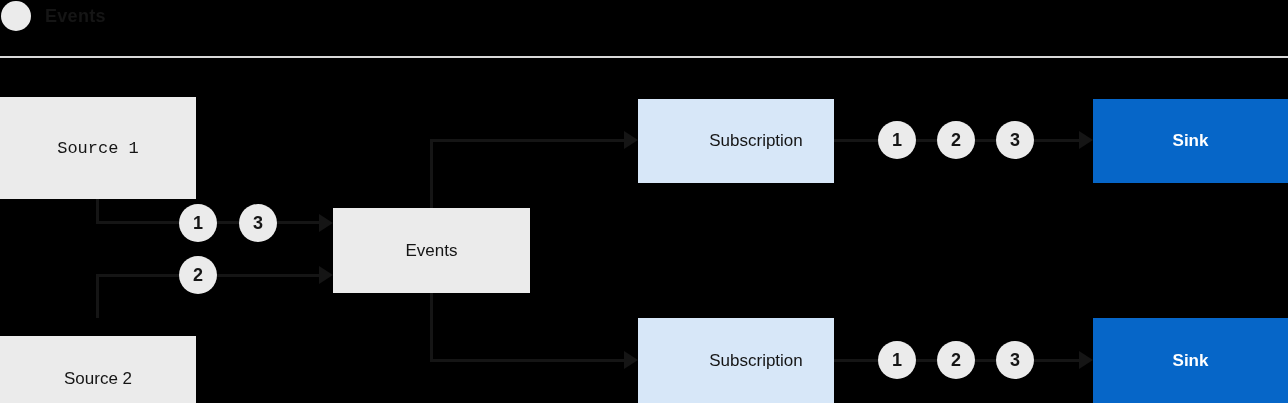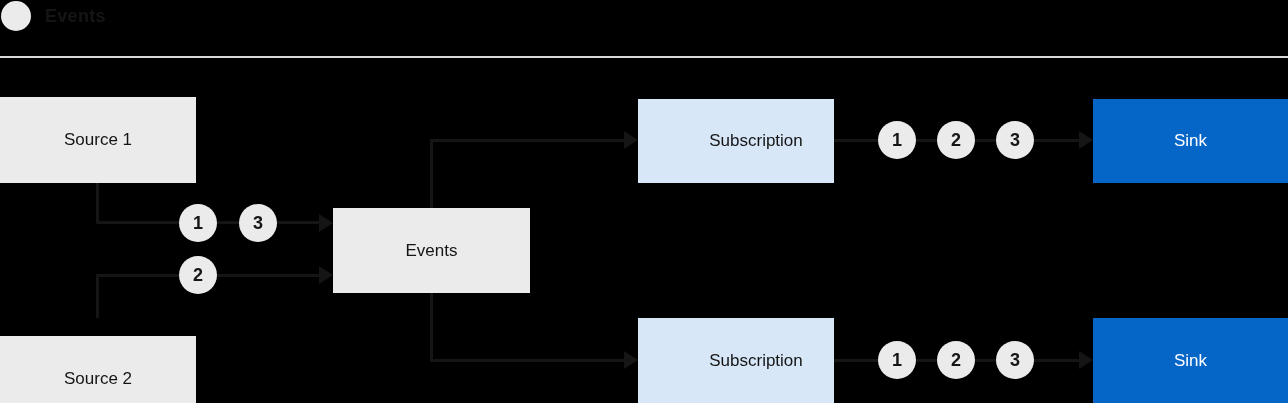--- a/index.html
+++ b/index.html
@@ -47,21 +47,21 @@
     justify-content: center;
     font-size: 17px;
     color: var(--text-dark, #151515);
     z-index: 1;
   }
   .node.gray { background: var(--box-gray, #ebebeb); }
   .node.lightblue { background: var(--box-light-blue, #d7e7f8); padding-left: 40px; }
   .node.blue {
     background: var(--box-blue, #0666c8);
     color: var(--text-light, #ffffff);
-    font-weight: normal;
+    font-weight: bold;
   }
   .line {
     position: absolute;
     background: var(--connector, #151515);
     z-index: 0;
   }
   .arrowhead {
     position: absolute;
     width: 0;
     height: 0;
@@ -111,21 +111,21 @@
   <div class="line" style="left:430px; top:293px; width:3px; height:68px;"></div>
   <div class="line" style="left:430px; top:359px; width:196px; height:3px;"></div>
   <div class="arrowhead" style="left:624px; top:351px;"></div>
 
   <div class="line" style="left:834px; top:139px; width:246px; height:3px;"></div>
   <div class="arrowhead" style="left:1079px; top:131px;"></div>
 
   <div class="line" style="left:834px; top:359px; width:246px; height:3px;"></div>
   <div class="arrowhead" style="left:1079px; top:351px;"></div>
 
-  <div class="node gray" style="left:0; top:97px; width:196px; height:86px;">Source 1</div>
+  <div class="node gray" style="left:0; top:97px; width:196px; height:102px;font-family:Liberation Mono, monospace;">Source 1</div>
   <div class="node gray" style="left:0; top:336px; width:196px; height:85px;">Source 2</div>
   <div class="node gray" style="left:333px; top:208px; width:197px; height:85px;">Events</div>
   <div class="node lightblue" style="left:638px; top:99px; width:196px; height:84px;">Subscription</div>
   <div class="node lightblue" style="left:638px; top:318px; width:196px; height:85px;">Subscription</div>
   <div class="node blue" style="left:1093px; top:99px; width:195px; height:84px;">Sink</div>
   <div class="node blue" style="left:1093px; top:318px; width:195px; height:85px;">Sink</div>
 
   <div class="marker" style="left:179px; top:204px;">1</div>
   <div class="marker" style="left:239px; top:204px;">3</div>
   <div class="marker" style="left:179px; top:256px;">2</div>

